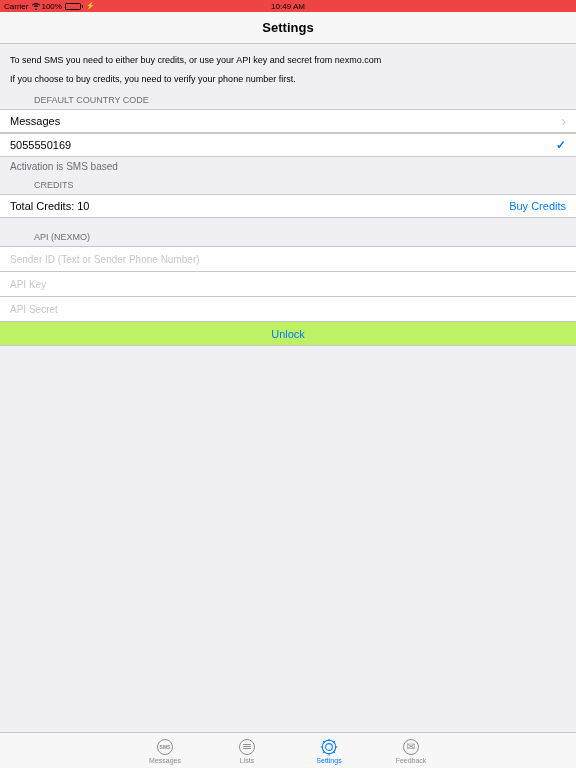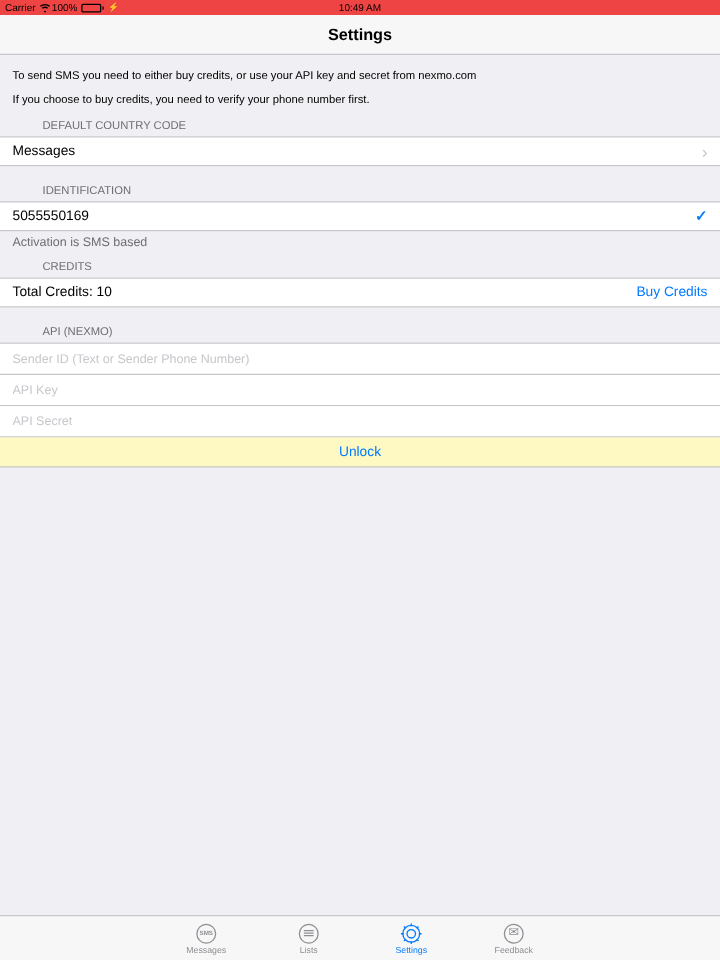--- a/index.html
+++ b/index.html
@@ -109,21 +109,21 @@
       border: none;
       width: 100%;
       font-size: 10px;
       color: #000;
       background: transparent;
       outline: none;
       height: 24px;
     }
     .input-row input::placeholder { color: #c7c7cc; }
     .center-row {
-      background: #fef9c3;
+      background: #bef264;
       border-bottom: 0.5px solid #c8c7cc;
       min-height: 24px;
       display: flex;
       align-items: center;
       justify-content: center;
     }
     .tab-bar {
       position: absolute;
       bottom: 0;
       left: 0;
@@ -210,21 +210,20 @@
     <p>If you choose to buy credits, you need to verify your phone number first.</p>
   </div>
 
   <div class="section-header">DEFAULT COUNTRY CODE</div>
   <div class="row">
     <span>Messages</span>
     <span class="spacer"></span>
     <span class="disclosure">›</span>
   </div>
 
-  <div class="section-header mt">IDENTIFICATION</div>
   <div class="row">
     <span>5055550169</span>
     <span class="spacer"></span>
     <span class="checkmark">✓</span>
   </div>
   <div class="footer-text">Activation is SMS based</div>
 
   <div class="section-header">CREDITS</div>
   <div class="row">
     <span>Total Credits: 10</span>

